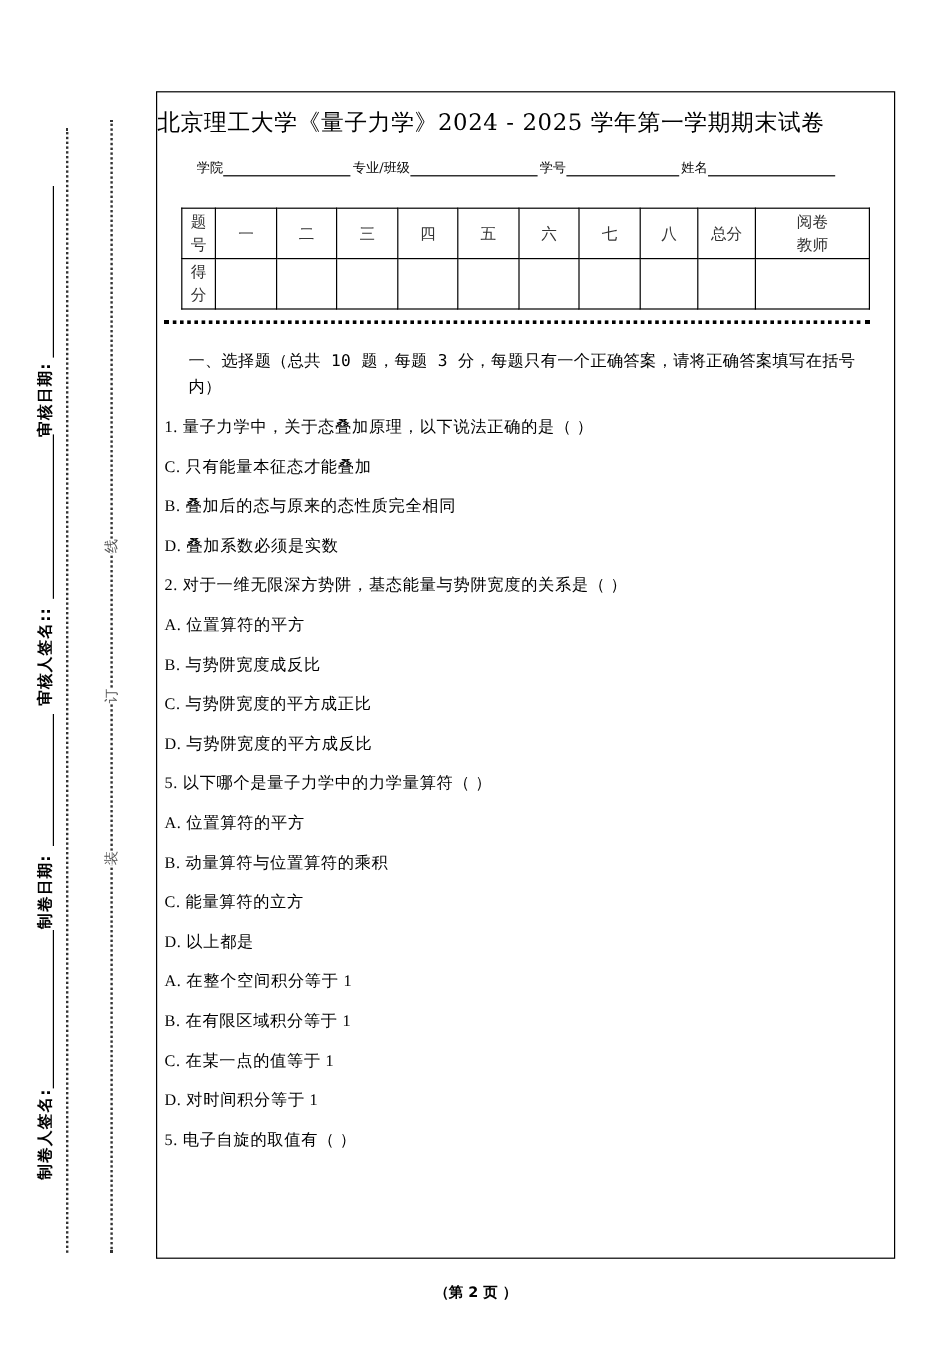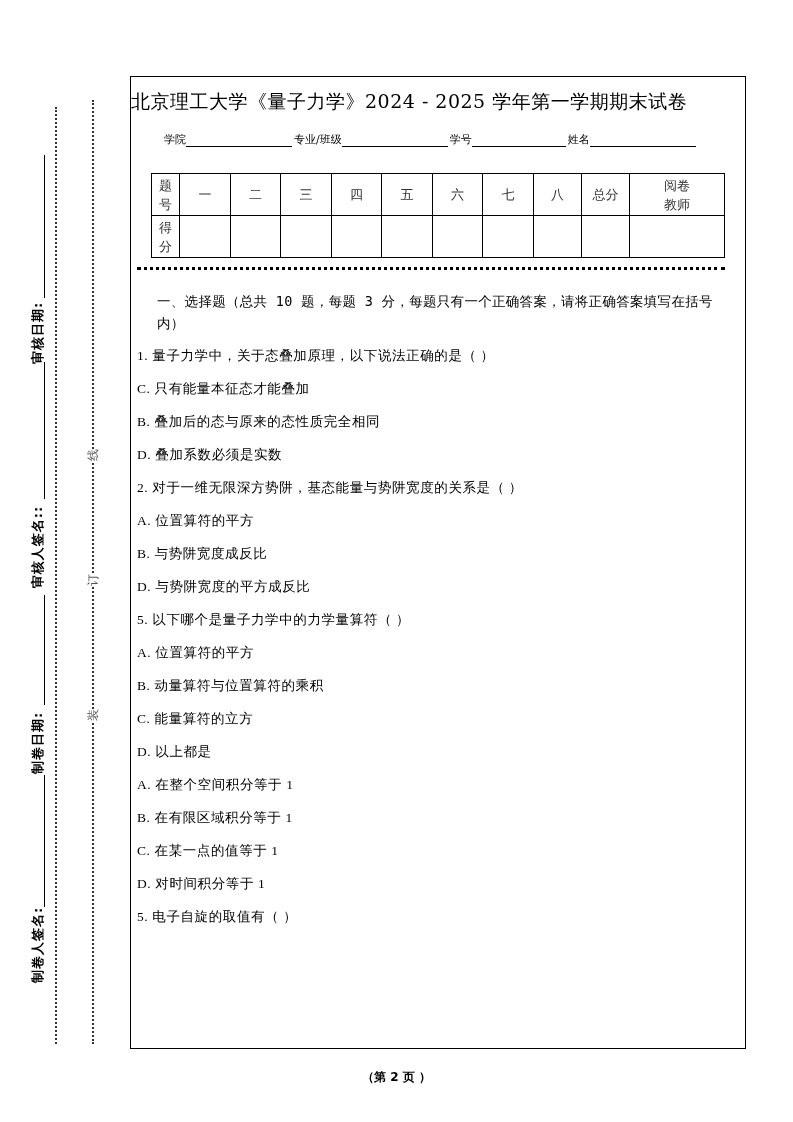--- a/index.html
+++ b/index.html
@@ -156,20 +156,21 @@
     <div class="section-head">一、选择题（总共 10 题，每题 3 分，每题只有一个正确答案，请将正确答案填写在括号内）</div>
 
     <div class="q-line">1. 量子力学中，关于态叠加原理，以下说法正确的是（  ）</div>
     <div class="q-line">C. 只有能量本征态才能叠加</div>
     <div class="q-line">B. 叠加后的态与原来的态性质完全相同</div>
     <div class="q-line">D. 叠加系数必须是实数</div>
 
     <div class="q-line">2. 对于一维无限深方势阱，基态能量与势阱宽度的关系是（  ）</div>
     <div class="q-line">A. 位置算符的平方</div>
     <div class="q-line">B. 与势阱宽度成反比</div>
+    <div class="q-line">C. 与势阱宽度的平方成正比</div>
     <div class="q-line">D. 与势阱宽度的平方成反比</div>
 
     <div class="q-line">5. 以下哪个是量子力学中的力学量算符（  ）</div>
     <div class="q-line">A. 位置算符的平方</div>
     <div class="q-line">B. 动量算符与位置算符的乘积</div>
     <div class="q-line">C. 能量算符的立方</div>
     <div class="q-line">D. 以上都是</div>
 
     <div class="q-line">A. 在整个空间积分等于 1</div>
     <div class="q-line">B. 在有限区域积分等于 1</div>

